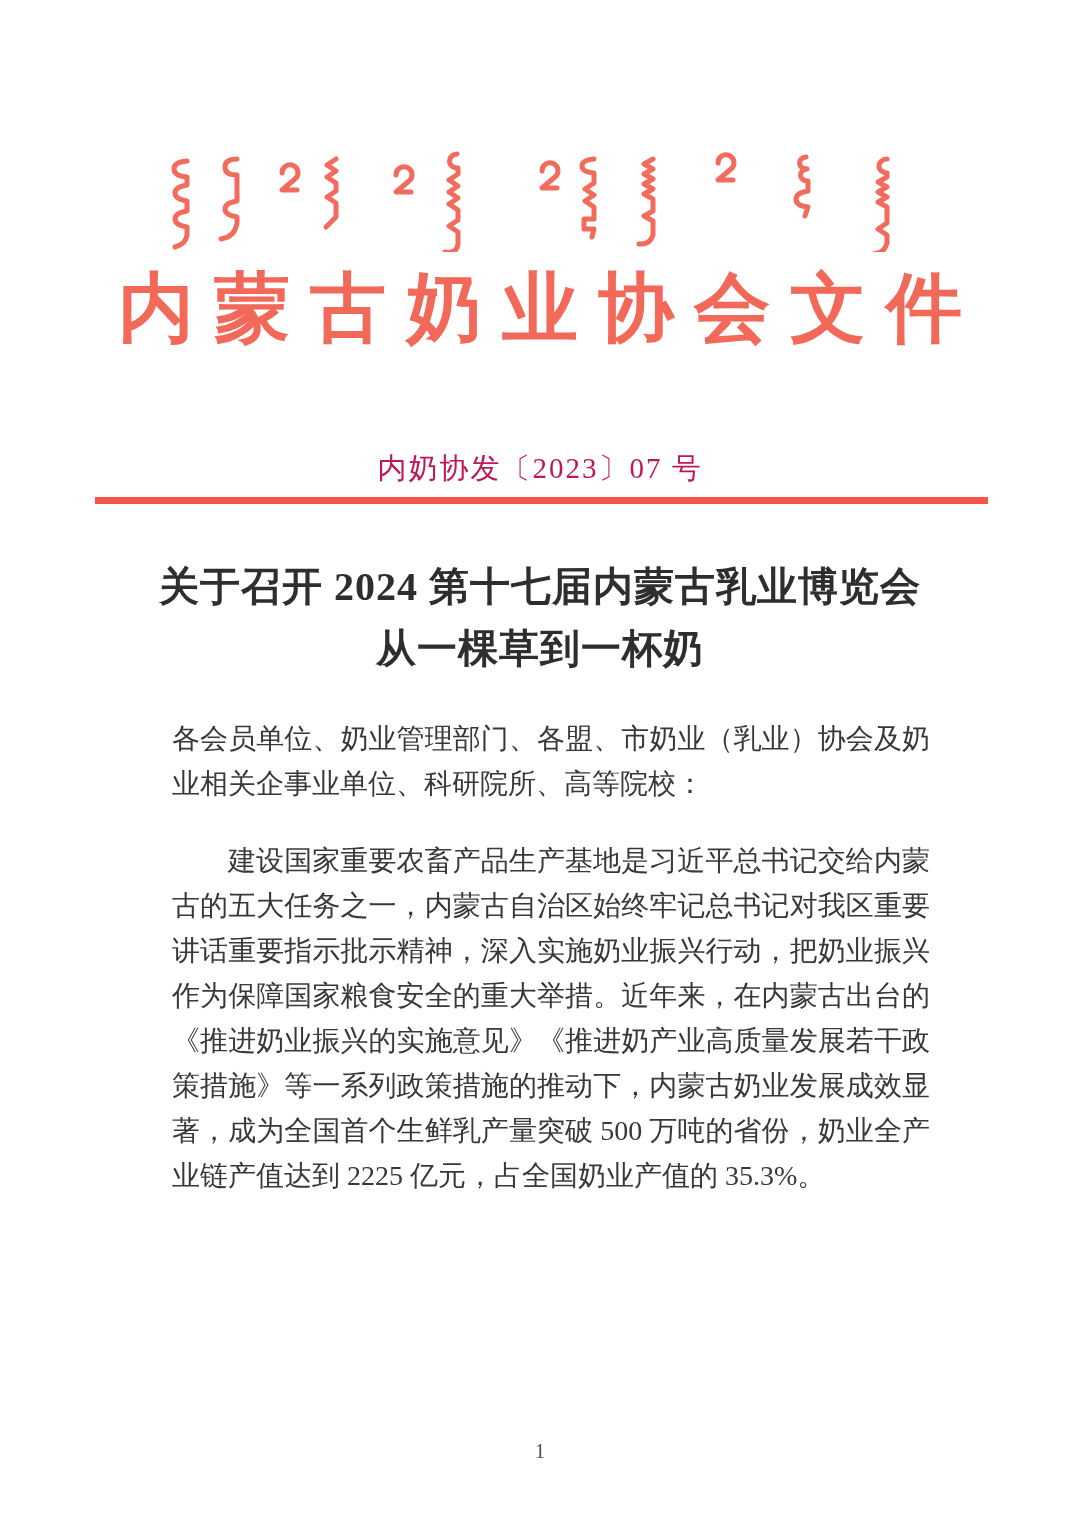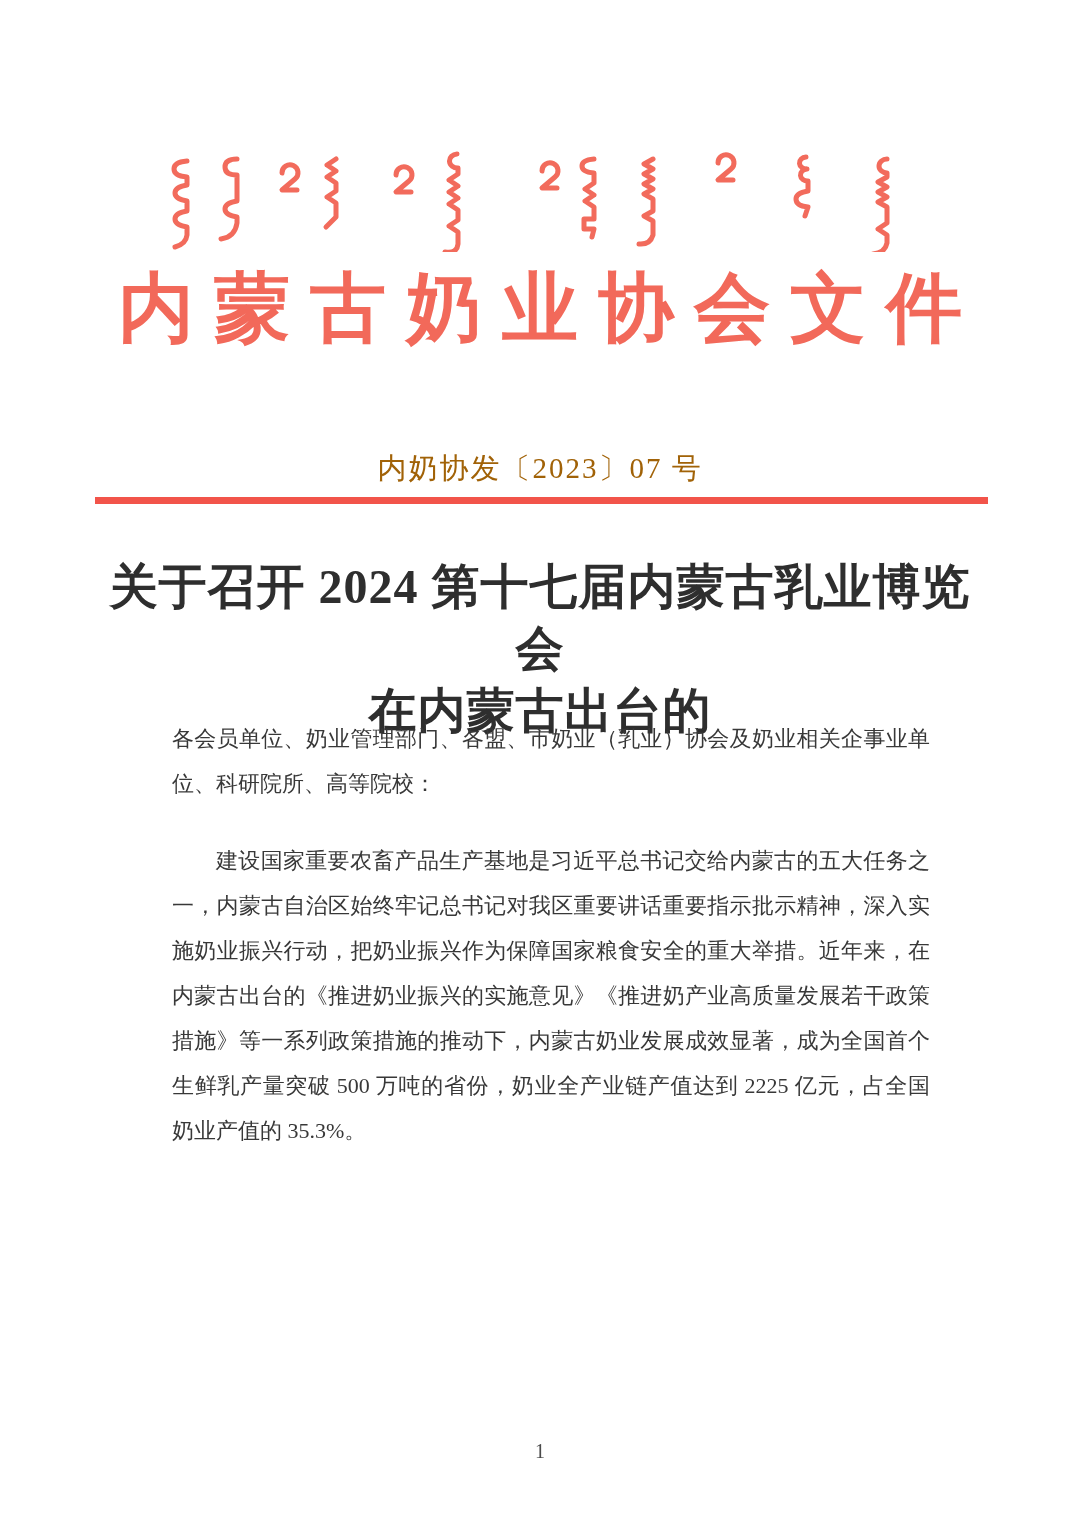--- a/index.html
+++ b/index.html
@@ -36,48 +36,48 @@
     white-space: nowrap;
   }
   .doc-number {
     position: absolute;
     top: 449px;
     left: 0;
     width: 100%;
     text-align: center;
     font-size: 29px;
     letter-spacing: 2px;
-    color: #a16207;
+    color: #be185d;
   }
   .red-rule {
     position: absolute;
     top: 497px;
     left: 95px;
     width: 893px;
     height: 7px;
     background: #f2544a;
   }
   .doc-title {
     position: absolute;
     top: 556px;
     left: 90px;
     width: 900px;
     text-align: center;
-    font-size: 48px;
+    font-size: 40px;
     line-height: 62px;
     font-weight: bold;
     color: #2e2e2e;
     letter-spacing: 1px;
   }
   .body-text {
     position: absolute;
     top: 716px;
     left: 172px;
     width: 758px;
-    font-size: 22px;
+    font-size: 28px;
     line-height: 45px;
     text-align: justify;
     color: #383838;
   }
   .salutation { margin-bottom: 32px; }
   .para { text-indent: 2em; }
   .page-number {
     position: absolute;
     top: 1440px;
     left: 0;
@@ -132,21 +132,21 @@
       </g>
     </svg>
   </div>
 
   <div class="org-title">内蒙古奶业协会文件</div>
 
   <div class="doc-number">内奶协发〔2023〕07 号</div>
 
   <div class="red-rule"></div>
 
-  <h1 class="doc-title"><span>关于召开 2024 第十七届内蒙古乳业博览会</span><br><span>在内蒙古出台的</span></h1>
+  <h1 class="doc-title"><span>关于召开 2024 第十七届内蒙古乳业博览会</span><br><span>从一棵草到一杯奶</span></h1>
 
   <div class="body-text">
     <p class="salutation">各会员单位、奶业管理部门、各盟、市奶业（乳业）协会及奶业相关企事业单位、科研院所、高等院校：</p>
     <p class="para">建设国家重要农畜产品生产基地是习近平总书记交给内蒙古的五大任务之一，内蒙古自治区始终牢记总书记对我区重要讲话重要指示批示精神，深入实施奶业振兴行动，把奶业振兴作为保障国家粮食安全的重大举措。近年来，在内蒙古出台的《推进奶业振兴的实施意见》《推进奶产业高质量发展若干政策措施》等一系列政策措施的推动下，内蒙古奶业发展成效显著，成为全国首个生鲜乳产量突破 500 万吨的省份，奶业全产业链产值达到 2225 亿元，占全国奶业产值的 35.3%。</p>
   </div>
 
   <div class="page-number">1</div>
 
 </div>
 

